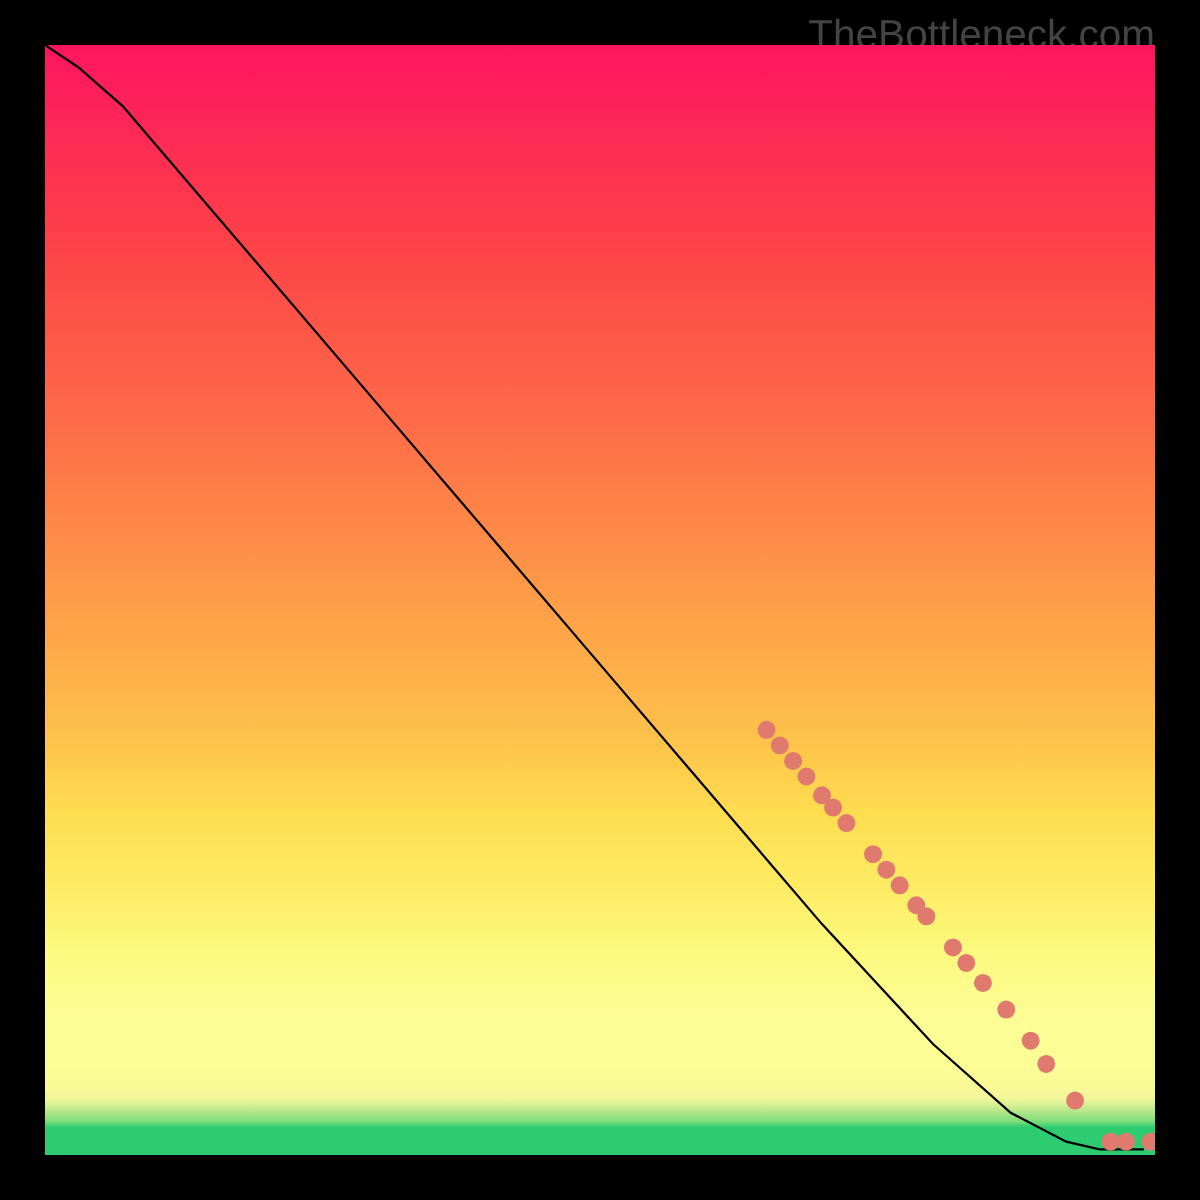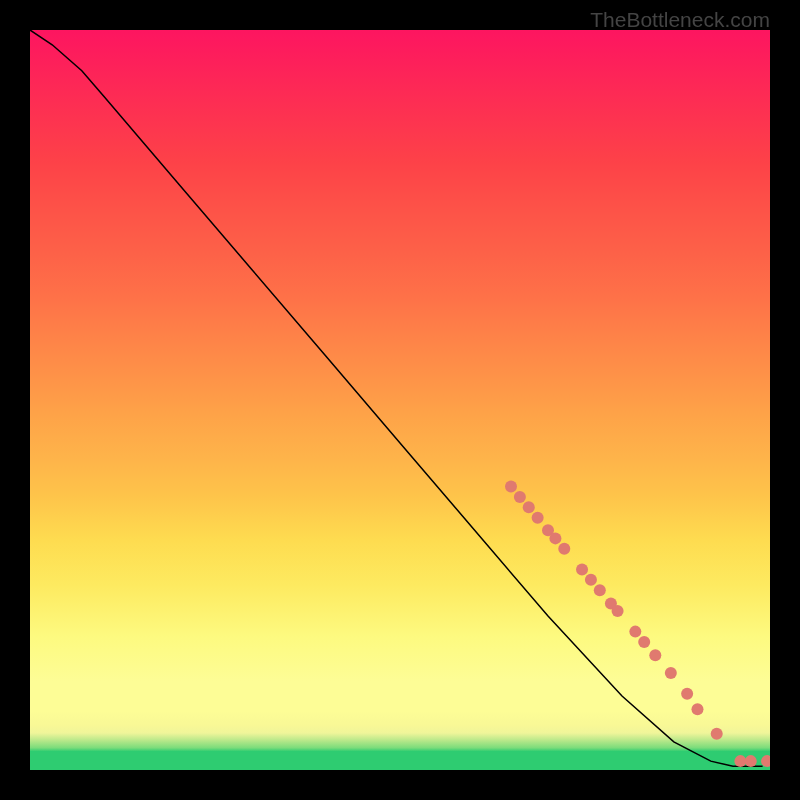--- a/index.html
+++ b/index.html
@@ -46,21 +46,21 @@
       #fd2458 94%,
       #fd1560 100%
     );
   }
   .watermark {
     position: absolute;
     top: 8px;
     right: 30px;
     color: #444444;
     font-family: Arial, Helvetica, sans-serif;
-    font-size: 21px;
+    font-size: 27px;
     font-weight: 500;
   }
   svg.overlay {
     position: absolute;
     left: 30px;
     top: 30px;
     width: 740px;
     height: 740px;
   }
 </style>

